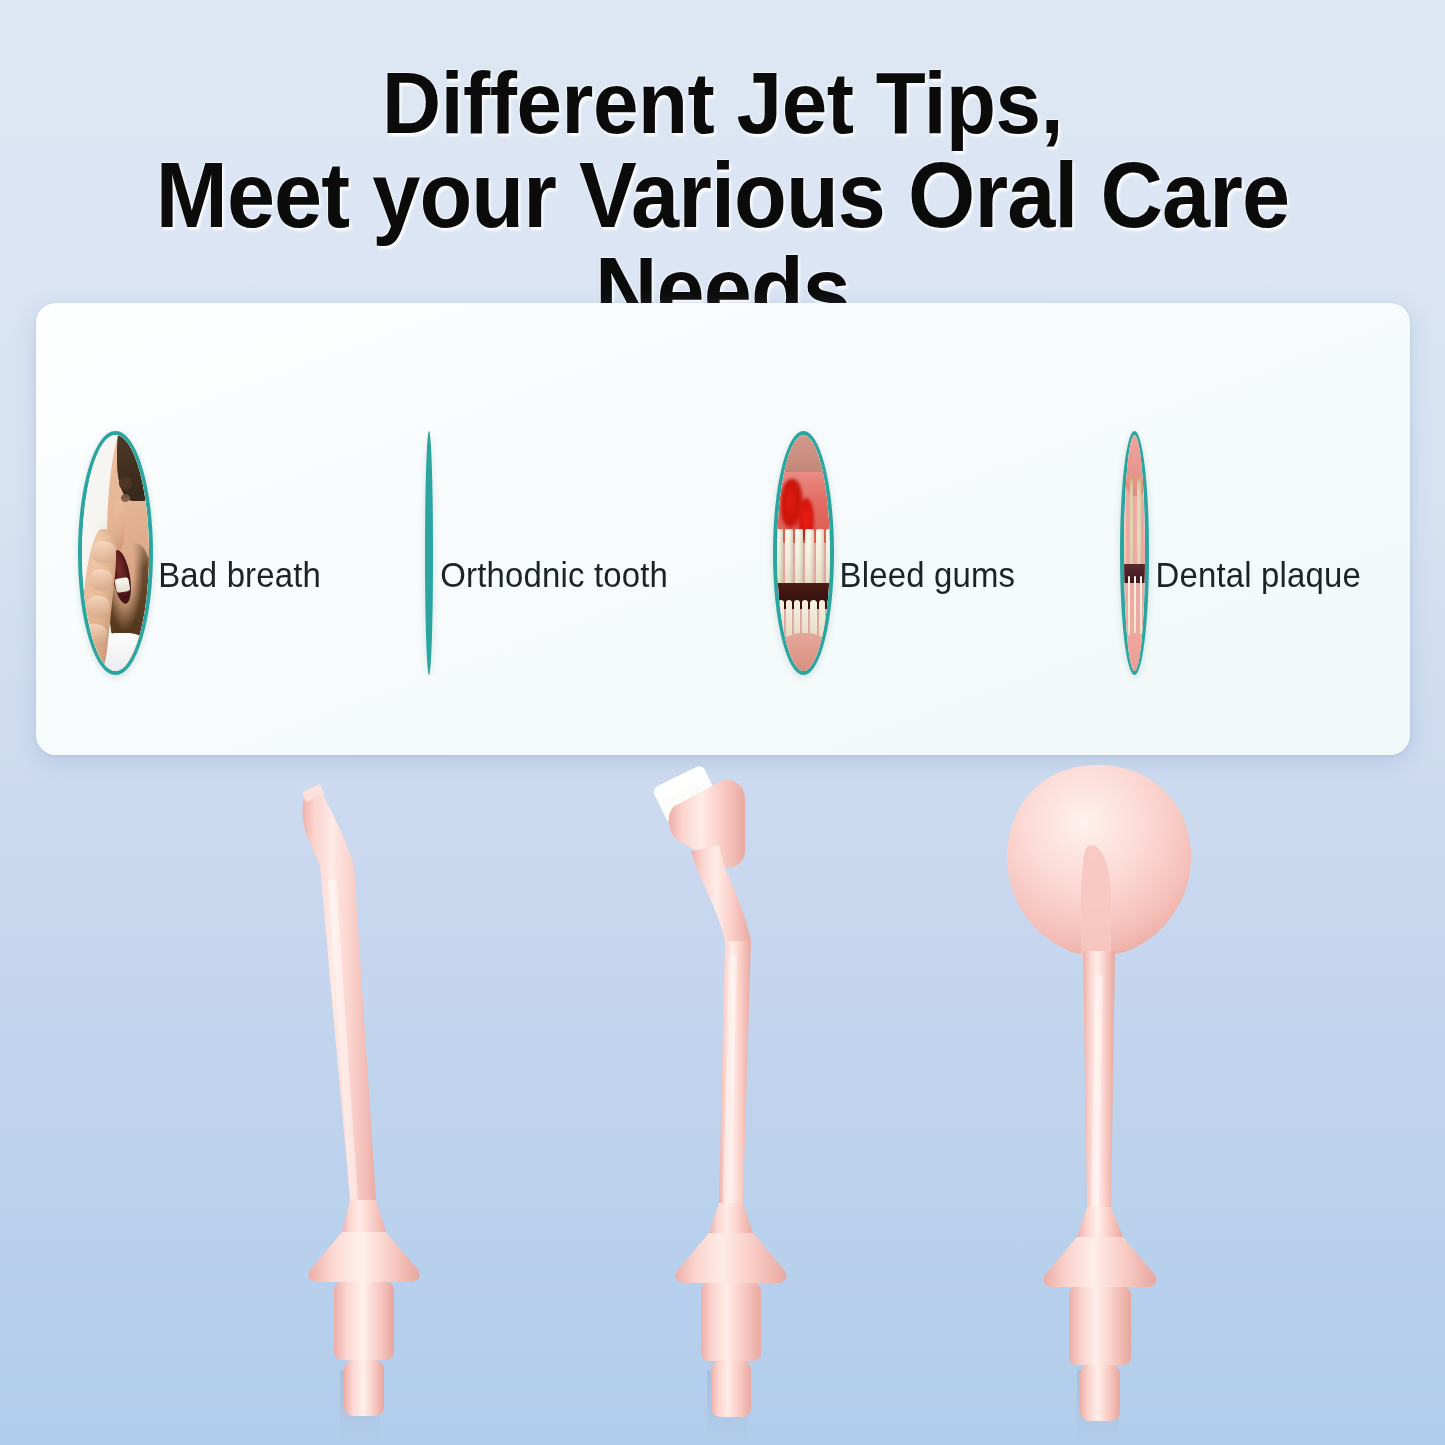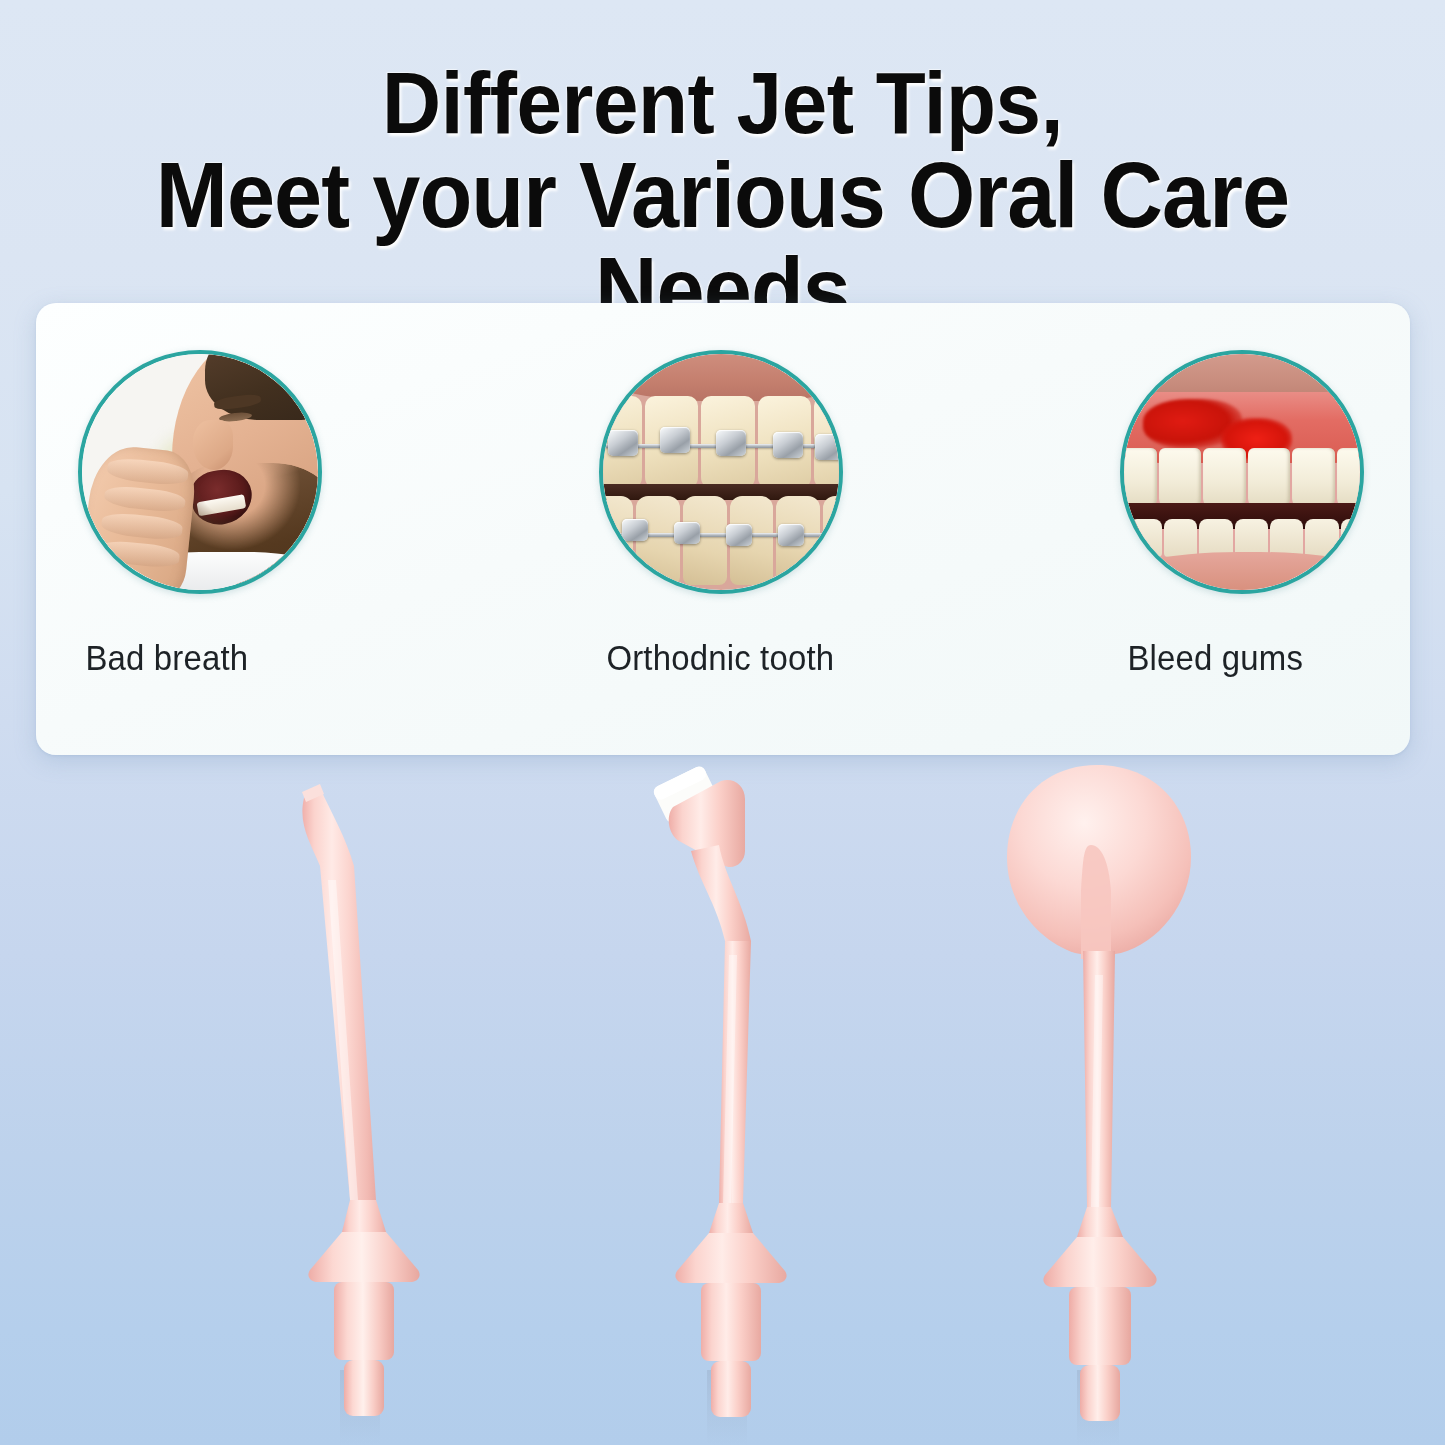--- a/index.html
+++ b/index.html
@@ -73,21 +73,21 @@
     height: 100%;
     display: flex;
     justify-content: space-between;
     padding: 47px 42px 0 42px;
     box-sizing: border-box;
   }
 
   .case {
     width: 248px;
     display: flex;
-    flex-direction: column;
+    align-items: center;
   }
 
   .photo-ring {
     width: 236px;
     height: 236px;
     border-radius: 50%;
     border: 4px solid #2ba5a0;
     overflow: hidden;
     position: relative;
     background: #ffffff;
@@ -476,20 +476,43 @@
                 <i></i>
                 <i></i>
                 <i></i>
               </div>
             <div class="bg-lowerlip"></div>
           </div>
         </div>
         <div class="case-label">Bleed gums</div>
       </div>
 
+      <div class="case">
+        <div class="photo-ring">
+          <div class="photo-inner p-plaque">
+            <div class="pl-gum"></div>
+            <div class="pl-upper">
+                <i></i>
+                <i></i>
+                <i></i>
+                <i class="clean"></i>
+              </div>
+            <div class="pl-gapdark"></div>
+            <div class="pl-lower">
+                <i></i>
+                <i></i>
+                <i></i>
+                <i></i>
+                <i></i>
+              </div>
+            <div class="pl-gumlow"></div>
+          </div>
+        </div>
+        <div class="case-label">Dental plaque</div>
+      </div>
 
 
     </div>
   </div>
 
   <div class="tips">
 
     <svg class="tip tip-1" viewBox="0 0 220 675">
       <defs>
         <linearGradient id="pk1" x1="0" y1="0" x2="1" y2="0">

